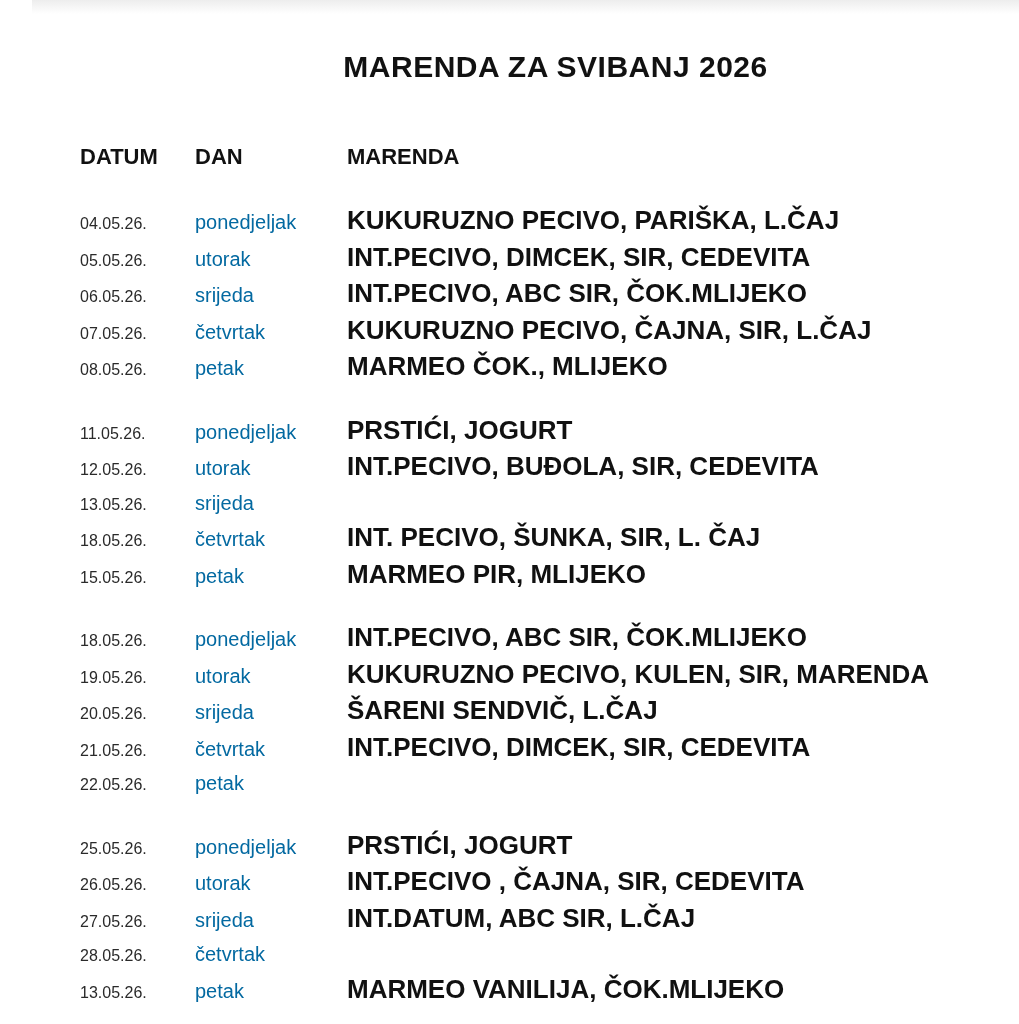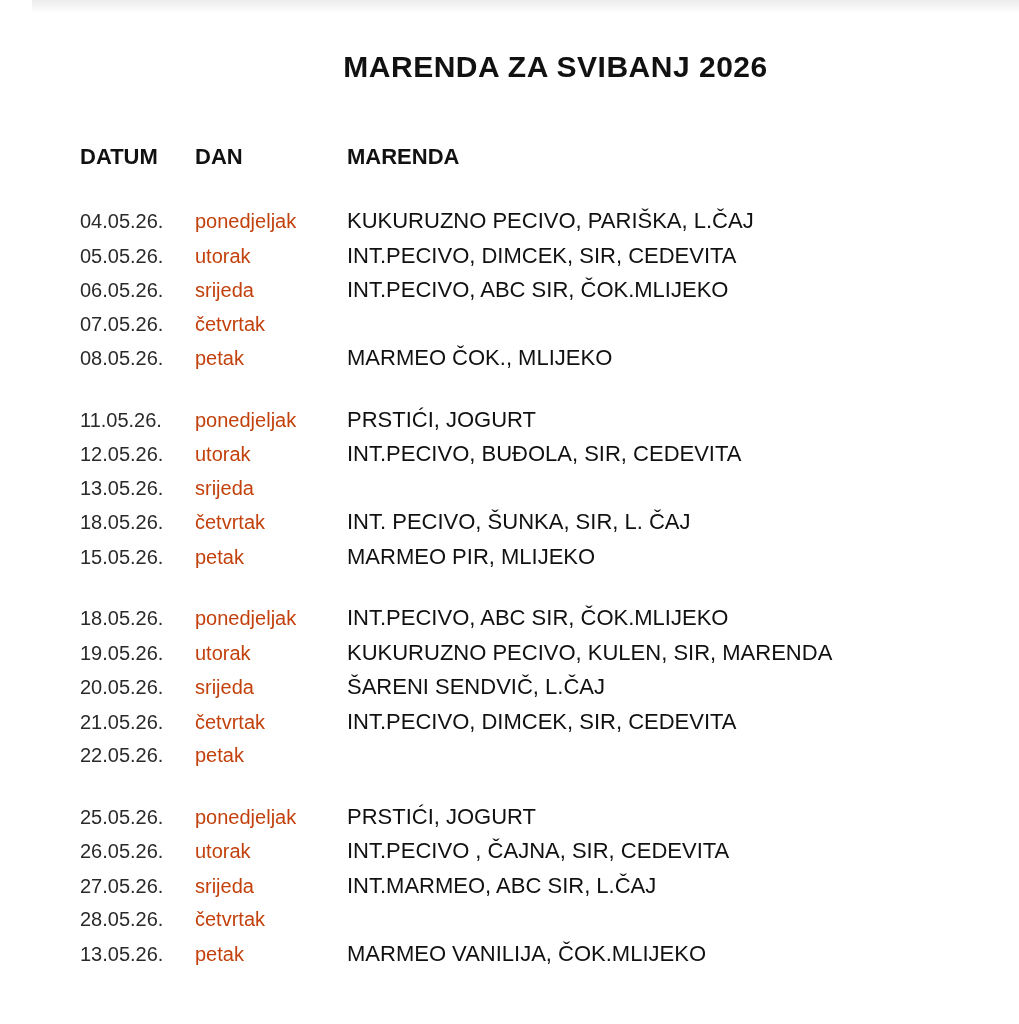--- a/index.html
+++ b/index.html
@@ -53,33 +53,33 @@
     color: #111111;
   }
   .row {
     display: flex;
     line-height: 33.5px;
     align-items: baseline;
   }
   .col-date {
     width: 115px;
     flex: 0 0 115px;
-    font-size: 20px;
+    font-size: 16px;
     color: #2a2a2a;
   }
   .col-day {
     width: 152px;
     flex: 0 0 152px;
     font-size: 20px;
-    color: #c2410c;
+    color: #0369a1;
   }
   .col-menu {
     flex: 1 1 auto;
-    font-weight: 400;
-    font-size: 22px;
+    font-weight: 700;
+    font-size: 26px;
     color: #111111;
     white-space: nowrap;
   }
   .header-row .col-date,
   .header-row .col-day,
   .header-row .col-menu {
     font-size: 22px;
     font-weight: 700;
     color: #111111;
   }
@@ -118,20 +118,21 @@
             <div class="col-menu">INT.PECIVO, DIMCEK, SIR, CEDEVITA</div>
           </div>
           <div class="row">
             <div class="col-date">06.05.26.</div>
             <div class="col-day">srijeda</div>
             <div class="col-menu">INT.PECIVO, ABC SIR, ČOK.MLIJEKO</div>
           </div>
           <div class="row">
             <div class="col-date">07.05.26.</div>
             <div class="col-day">četvrtak</div>
+            <div class="col-menu">KUKURUZNO PECIVO, ČAJNA, SIR, L.ČAJ</div>
           </div>
           <div class="row">
             <div class="col-date">08.05.26.</div>
             <div class="col-day">petak</div>
             <div class="col-menu">MARMEO ČOK., MLIJEKO</div>
           </div>
         </div>
         <div class="week">
           <div class="row">
             <div class="col-date">11.05.26.</div>
@@ -191,21 +192,21 @@
             <div class="col-menu">PRSTIĆI, JOGURT</div>
           </div>
           <div class="row">
             <div class="col-date">26.05.26.</div>
             <div class="col-day">utorak</div>
             <div class="col-menu">INT.PECIVO , ČAJNA, SIR, CEDEVITA</div>
           </div>
           <div class="row">
             <div class="col-date">27.05.26.</div>
             <div class="col-day">srijeda</div>
-            <div class="col-menu">INT.MARMEO, ABC SIR, L.ČAJ</div>
+            <div class="col-menu">INT.DATUM, ABC SIR, L.ČAJ</div>
           </div>
           <div class="row">
             <div class="col-date">28.05.26.</div>
             <div class="col-day">četvrtak</div>
           </div>
           <div class="row">
             <div class="col-date">13.05.26.</div>
             <div class="col-day">petak</div>
             <div class="col-menu">MARMEO VANILIJA, ČOK.MLIJEKO</div>
           </div>

